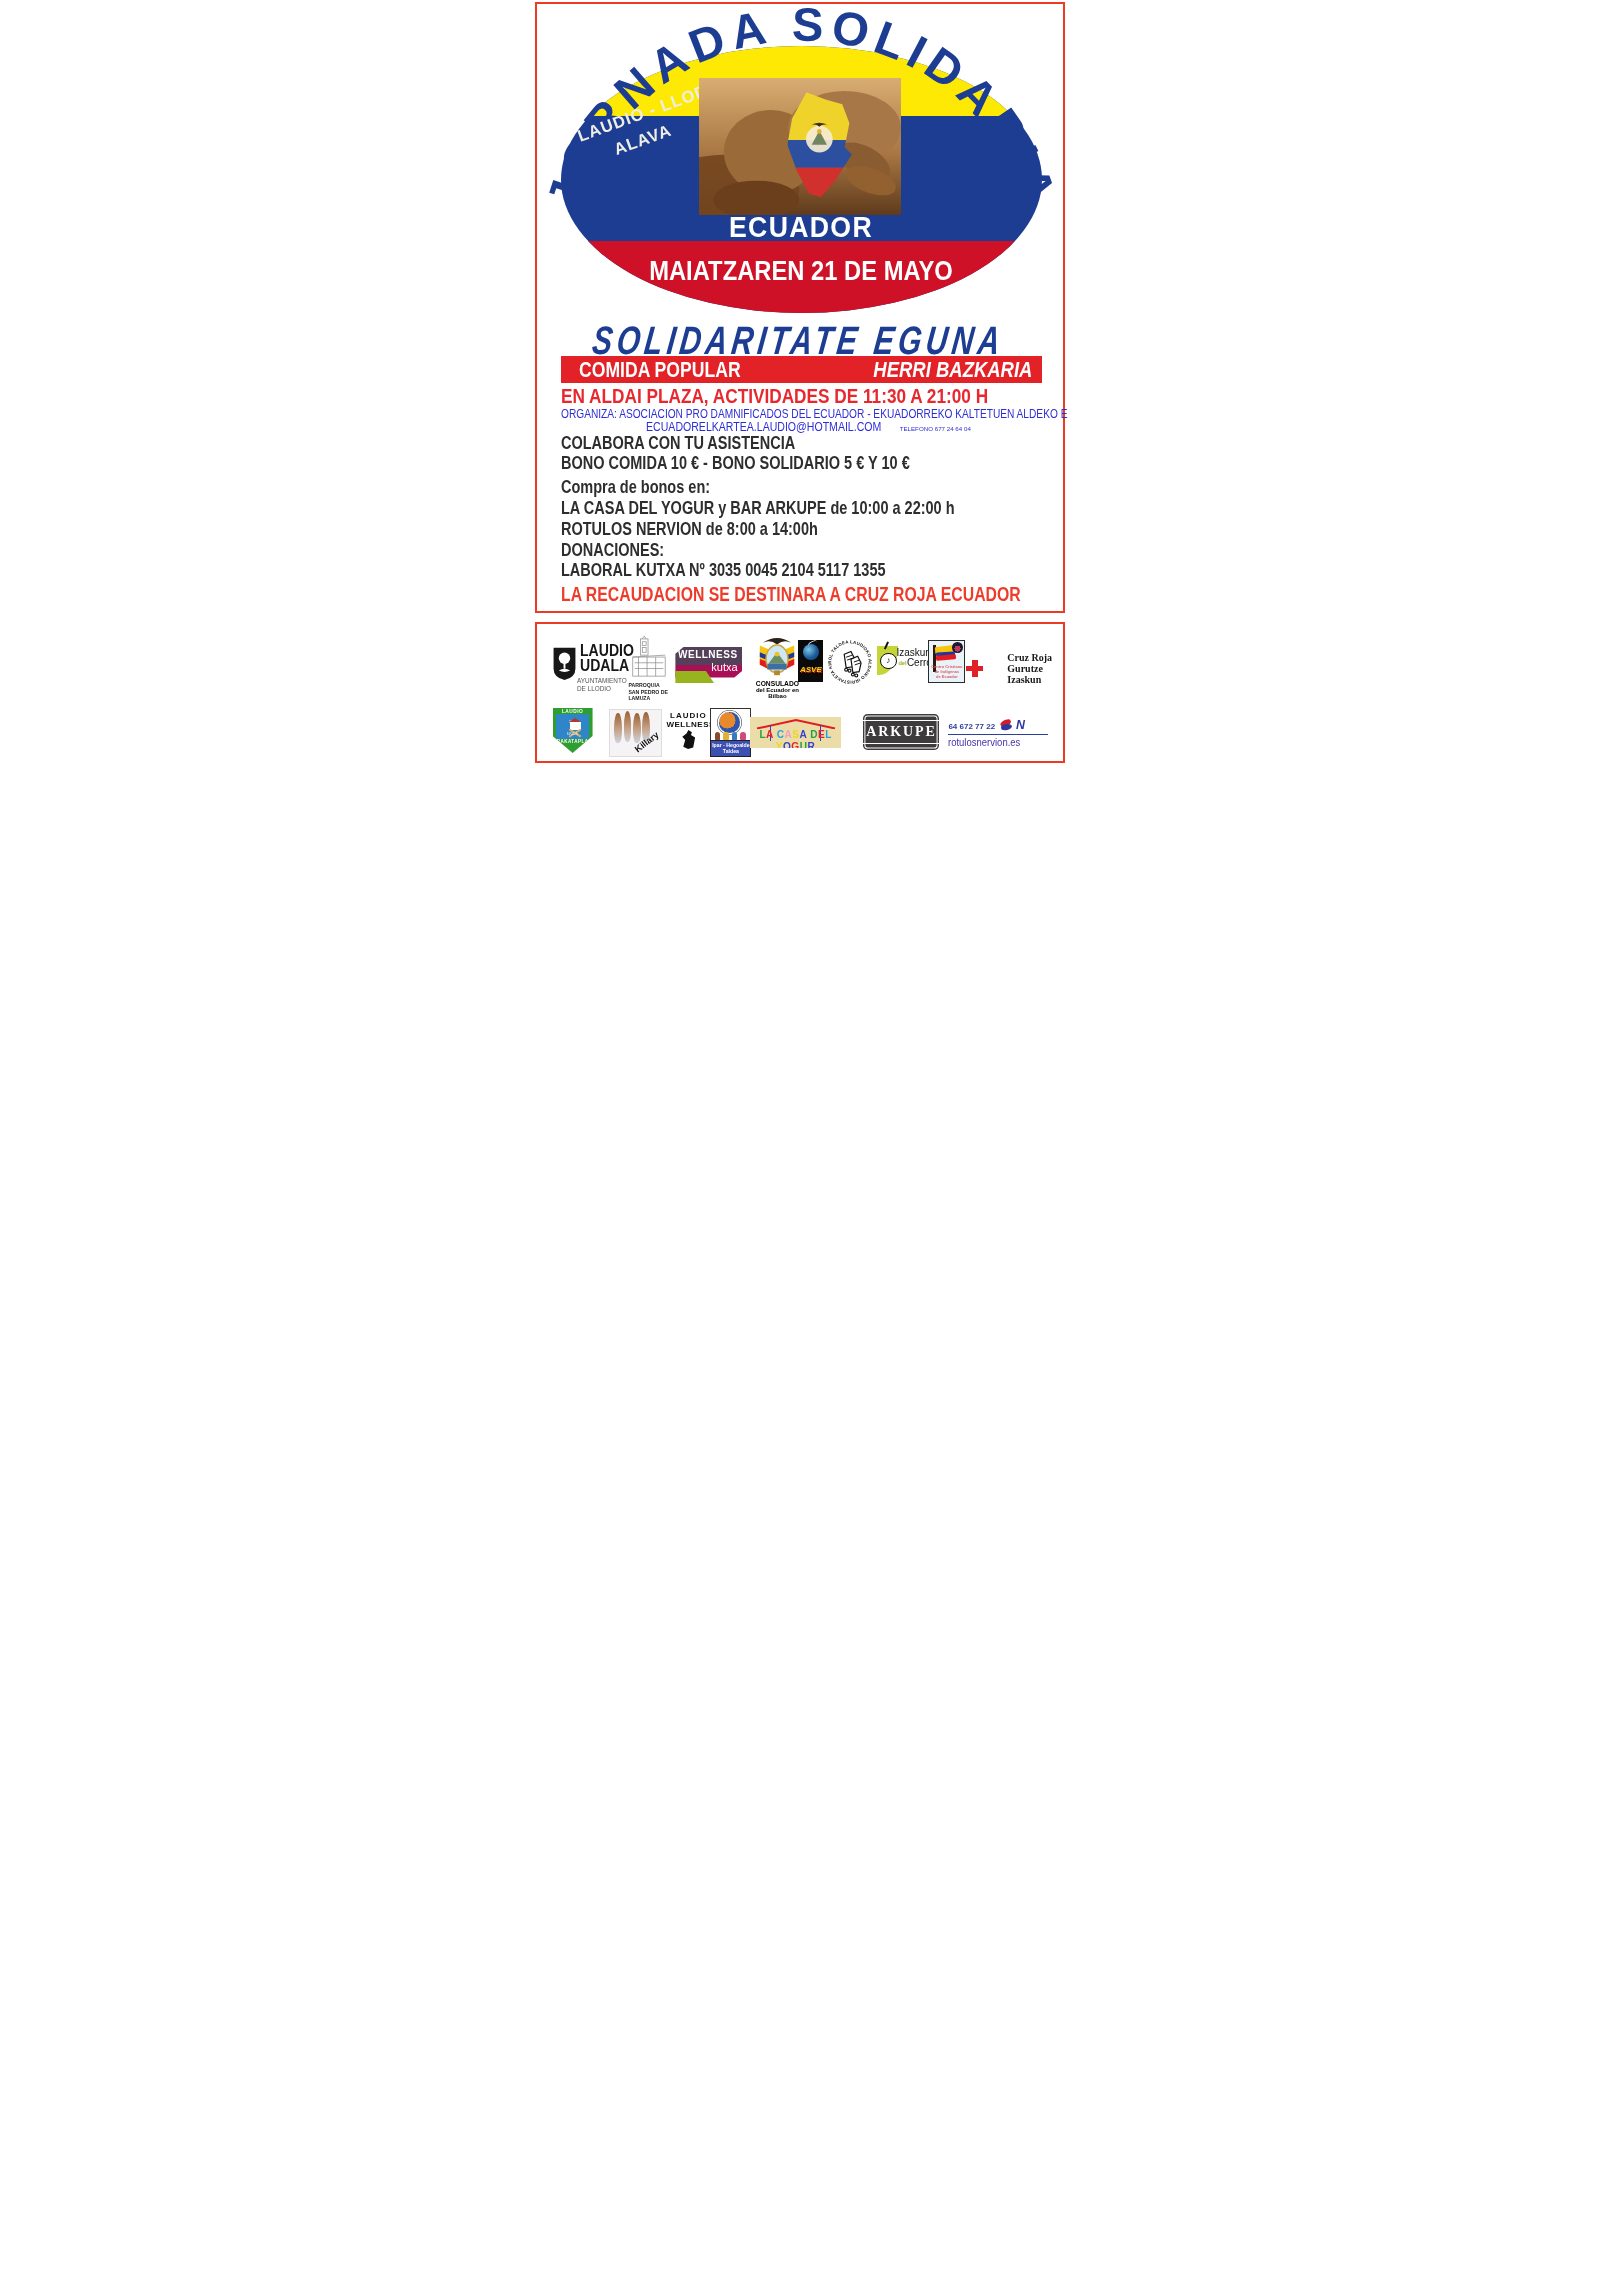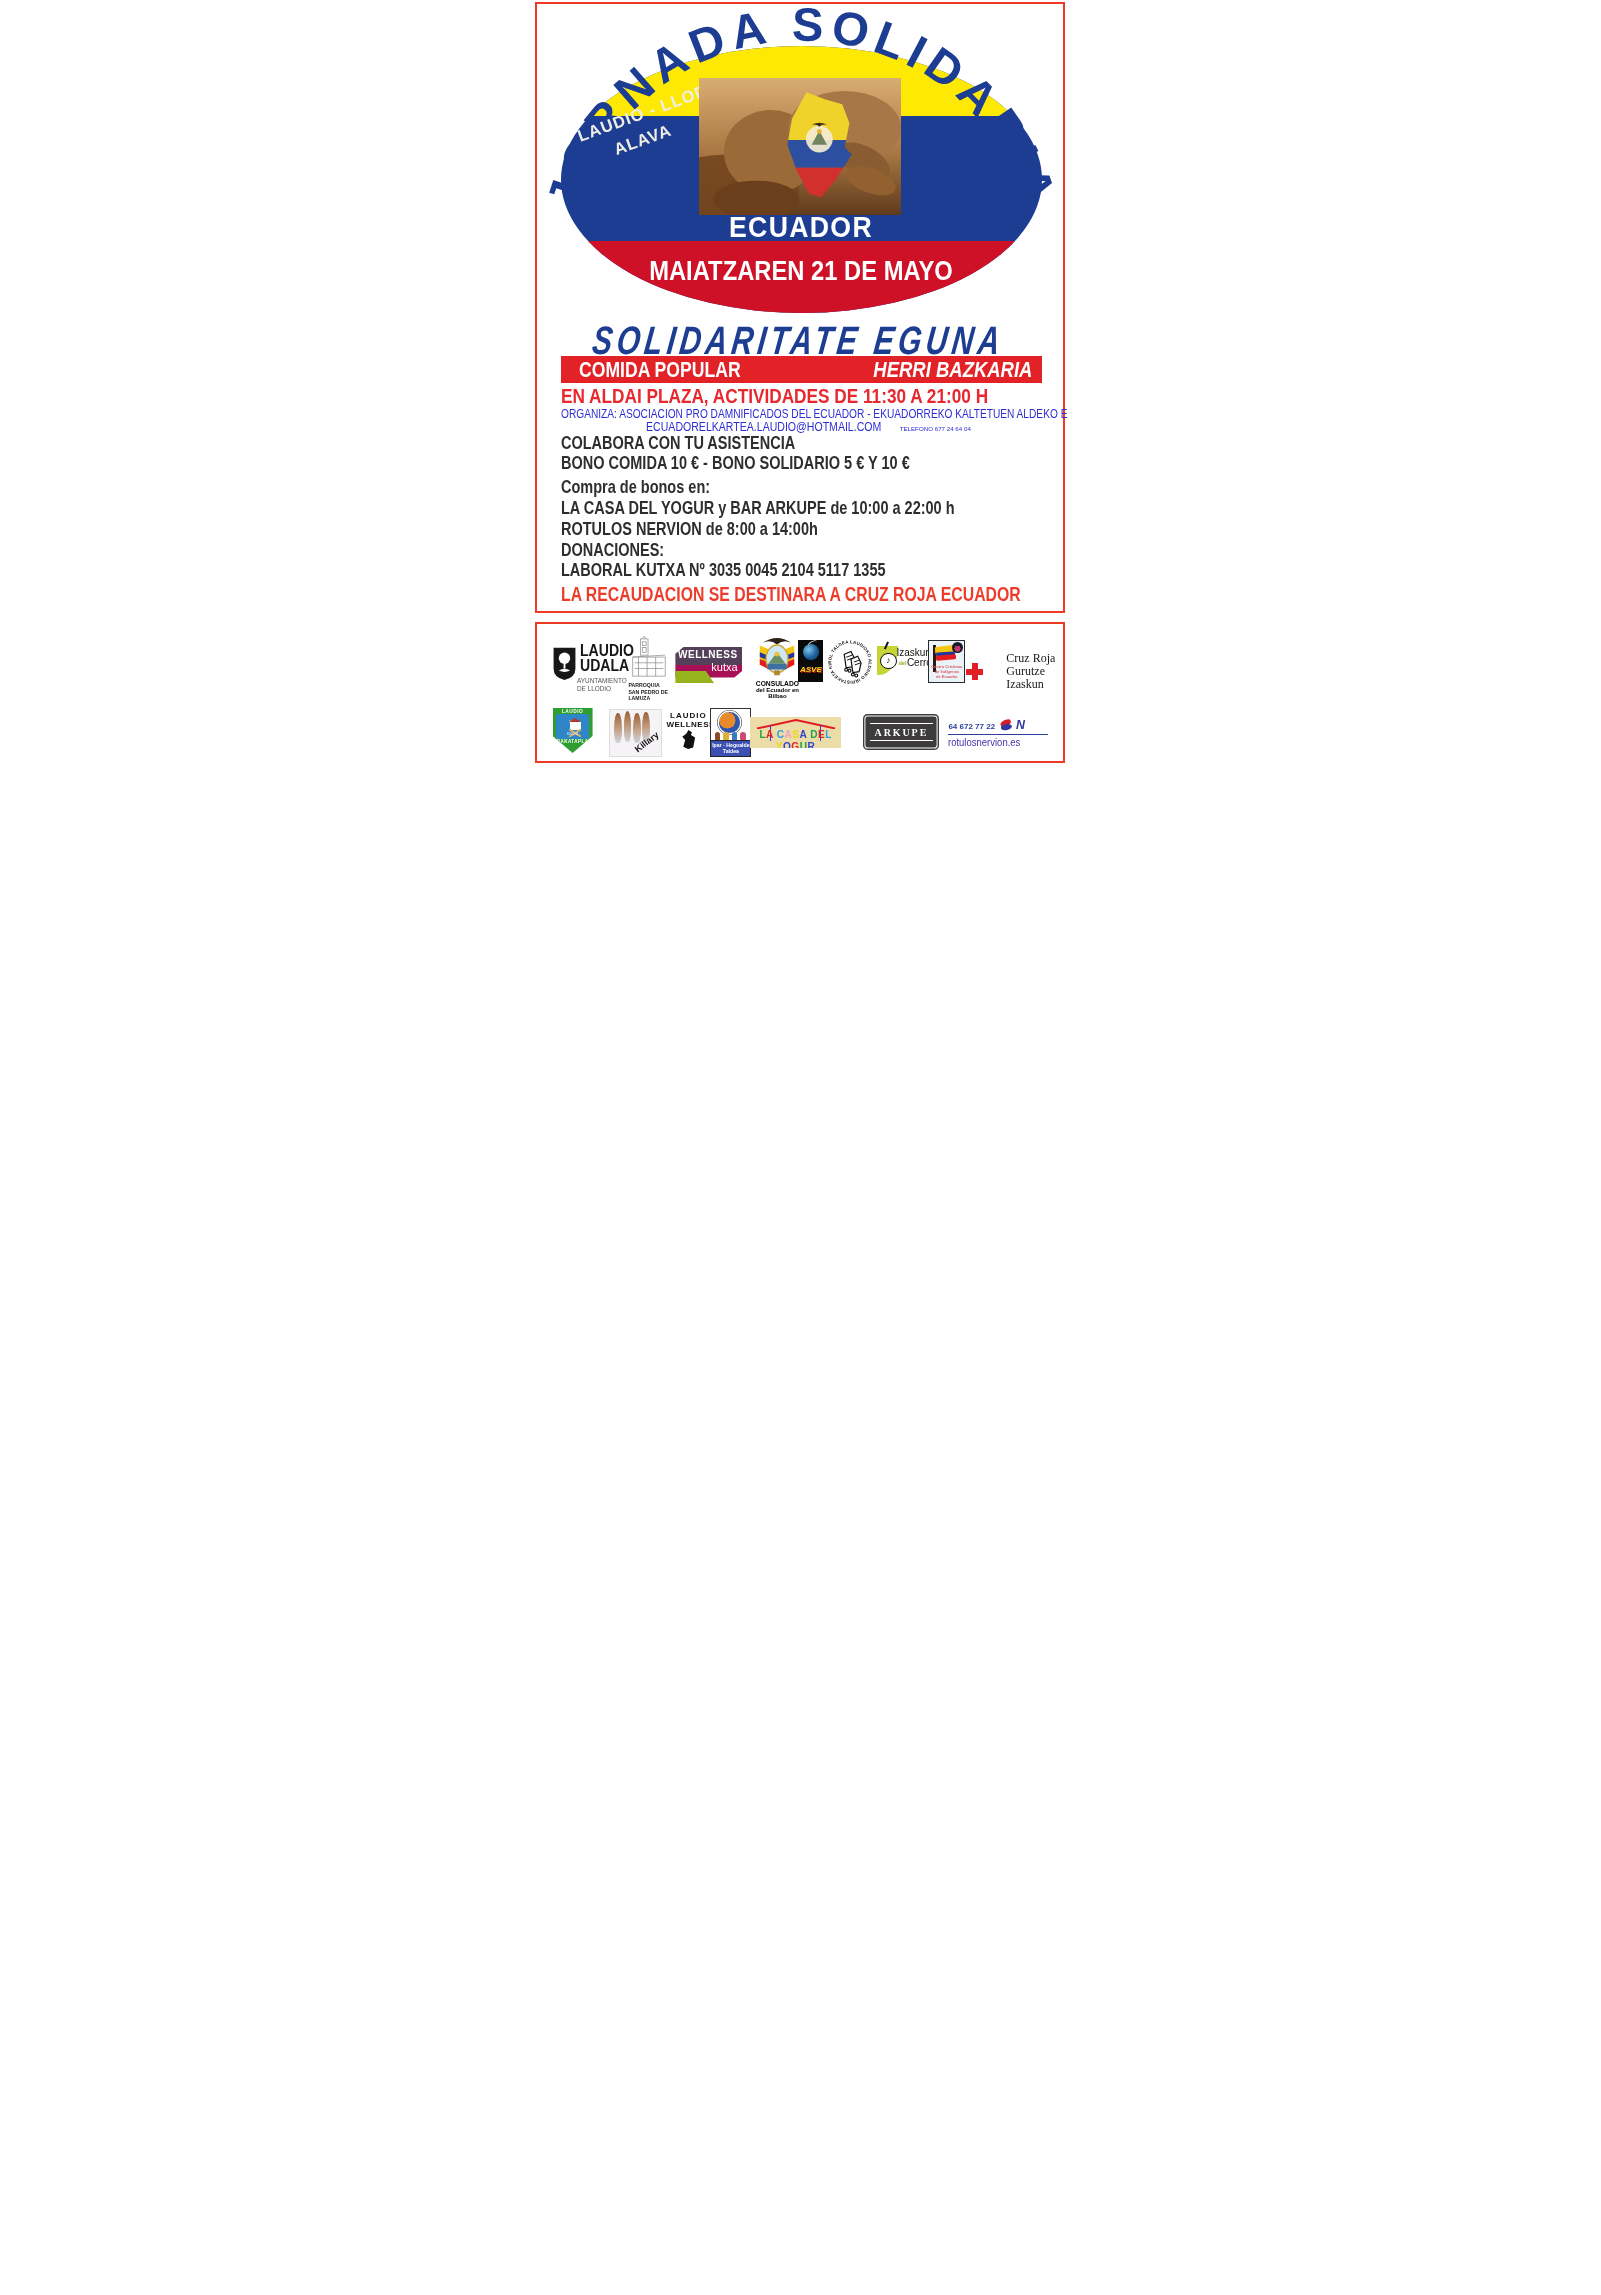--- a/index.html
+++ b/index.html
@@ -96,21 +96,21 @@
   #cc-b{position:absolute;left:6.7px;top:10.5px;width:19px;height:4.3px;background:#23369c;transform:rotate(-4deg);border-radius:1.4px;}
   #cc-r{position:absolute;left:6.2px;top:14.3px;width:20px;height:5.2px;background:#e21b22;transform:rotate(-5deg);border-radius:1.4px;}
   #cc-photo{position:absolute;right:1.9px;top:1.4px;width:10.5px;height:10.5px;border-radius:50%;
             background:radial-gradient(circle at 50% 60%,#c2376a 0 35%,#1b1b2e 36%);}
   #sp-centro .cap{position:absolute;left:0;bottom:2.4px;width:100%;text-align:center;color:#e05a66;font-size:4px;font-weight:bold;line-height:1.3;}
   
   #sp-cruzroja{left:429px;top:28px;display:flex;align-items:center;}
   #cr-cross{position:relative;width:17px;height:17px;margin-right:5.7px;}
   #cr-cross::before{content:"";position:absolute;left:5.7px;top:0;width:5.7px;height:17px;background:#e11f26;}
   #cr-cross::after{content:"";position:absolute;left:0;top:5.7px;width:17px;height:5.7px;background:#e11f26;}
-  #sp-cruzroja .t{font-family:"Liberation Serif",serif;font-weight:normal;font-size:12px;color:#171717;line-height:1.1;margin-left:22px;}
+  #sp-cruzroja .t{font-family:"Liberation Serif",serif;font-weight:bold;font-size:10px;color:#171717;line-height:1.1;margin-left:22px;}
   
   #sp-rakatapla{left:15.2px;top:84px;width:40px;height:45px;background:#2f9e31;
      clip-path:polygon(0 0,100% 0,100% 62%,50% 100%,0 62%);text-align:center;}
   #rk-inner{position:absolute;left:3.3px;top:5.7px;right:3.3px;height:25px;background:#2e86c8;border-radius:1.9px;}
   #sp-rakatapla .t1{position:absolute;top:0.5px;left:0;width:100%;color:#fff;font-size:4.8px;font-weight:bold;letter-spacing:0.5px;}
   #rk-church{position:absolute;left:14.3px;top:8.6px;width:10.5px;height:7.6px;background:#fff;}
   #rk-roof{position:absolute;left:13.3px;top:4.8px;width:0;height:0;border-left:6.2px solid transparent;border-right:6.2px solid transparent;border-bottom:4.3px solid #b5372c;}
   #rk-year{position:absolute;top:6.2px;left:0;width:100%;color:#fff;font-size:3.3px;}
   #rk-ut1{position:absolute;left:12.4px;top:18px;width:14.3px;height:1.9px;background:#d8b26a;transform:rotate(32deg);border-radius:1px;}
   #rk-ut2{position:absolute;left:12.4px;top:18px;width:14.3px;height:1.9px;background:#d8b26a;transform:rotate(-32deg);border-radius:1px;}
@@ -137,21 +137,21 @@
      font-size:5.2px;font-weight:bold;text-align:center;line-height:1.3;padding:1px 0;border:0.5px solid #222;}
   
   #sp-yogur{left:213px;top:93px;width:91px;height:31px;background:#ecdca8;overflow:hidden;}
   #cy-roof{position:absolute;left:5.7px;top:1.9px;width:80px;height:10.5px;}
   #sp-yogur .letters{position:absolute;left:0;top:11.4px;width:100%;text-align:center;font-size:11px;font-weight:bold;letter-spacing:0.5px;transform:scaleX(.92);}
   .cy-line{position:absolute;width:1px;height:16px;background:#3542cc;}
   
   #sp-arkupe{left:326px;top:90px;width:76px;height:36px;background:#3d3b3c;border-radius:4.8px;
      box-shadow:inset 0 0 0 1.4px #3d3b3c,inset 0 0 0 2.4px #ffffff;display:flex;align-items:center;justify-content:center;}
   #sp-arkupe .a-in{border-top:1px solid #fff;border-bottom:1px solid #fff;padding:2.9px 4.8px;
-     color:#fff;font-family:"Liberation Serif",serif;font-weight:bold;font-size:10px;letter-spacing:1.9px;}
+     color:#fff;font-family:"Liberation Serif",serif;font-weight:bold;font-size:14px;letter-spacing:1.9px;}
   
   #sp-rotulos{left:411px;top:95px;width:100px;}
   #sp-rotulos .row1{display:flex;align-items:center;}
   #sp-rotulos .phone{color:#2b3f9e;font-weight:bold;font-size:8px;margin-right:4.8px;}
   #rn-logo{position:relative;width:25px;height:14.3px;}
   #rn-wave{position:absolute;left:0;top:1px;width:11.4px;height:5.7px;background:#d21d2a;border-radius:60% 40% 50% 50%;transform:rotate(-18deg);}
   #rn-wave2{position:absolute;left:1px;top:5.2px;width:11.4px;height:5.7px;background:#31379e;border-radius:40% 60% 50% 50%;transform:rotate(-14deg);}
   #rn-n{position:absolute;right:0;top:0;color:#31379e;font-weight:bold;font-style:italic;font-size:12.4px;line-height:12.4px;}
   #sp-rotulos .rule{height:1px;background:#2b3f9e;margin:1px 0 1.4px;}
   #sp-rotulos .domain{color:#4433aa;font-size:10px;transform:scaleX(.95);transform-origin:left top;}

